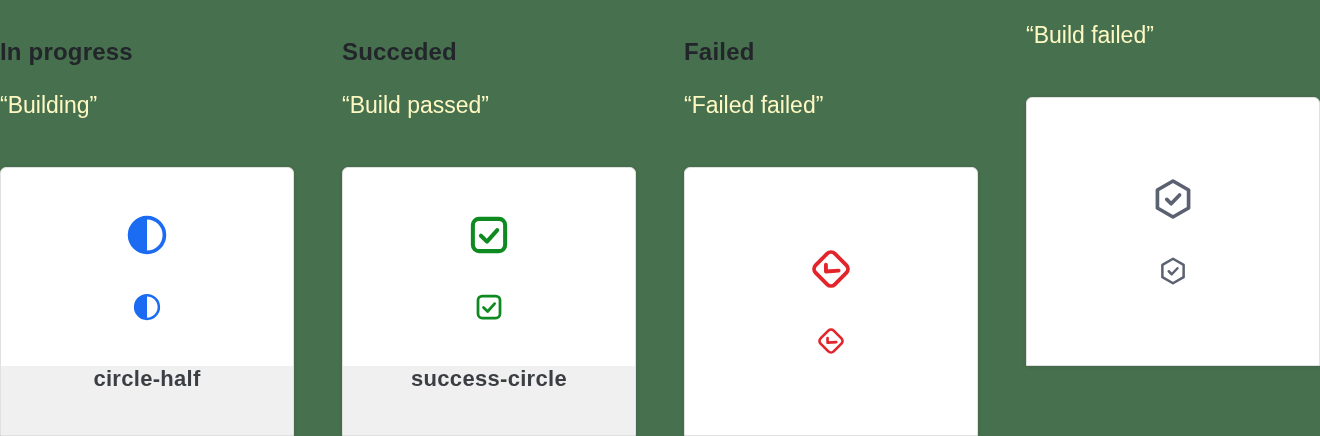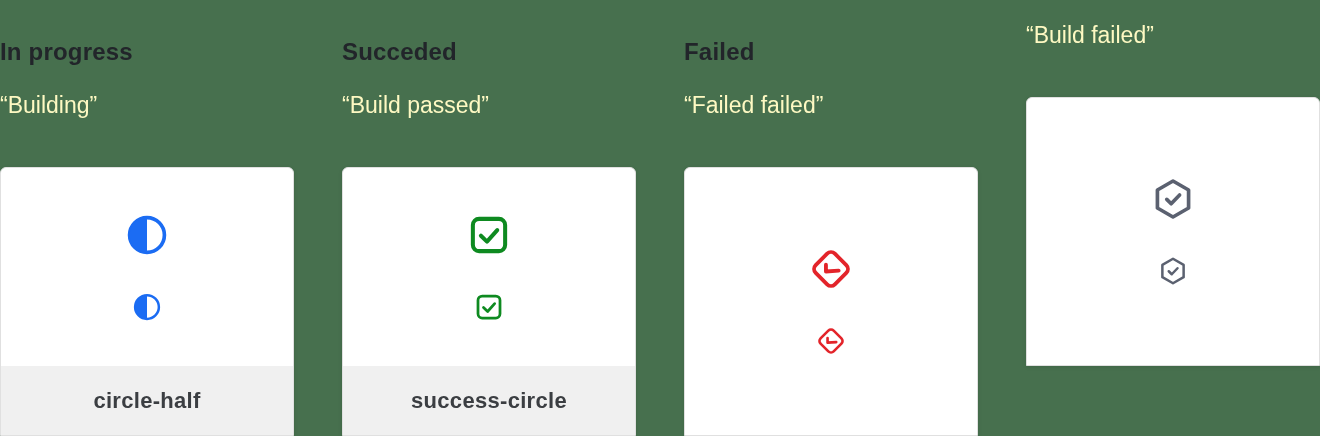--- a/index.html
+++ b/index.html
@@ -66,21 +66,21 @@
     align-items: center;
     justify-content: center;
     line-height: 0;
   }
   .icon.lg svg { width: 44px; height: 44px; }
   .icon.sm svg { width: 30px; height: 30px; }
   .card-footer {
     flex: 0 0 69px;
     background: #f0f0f0;
     display: flex;
-    align-items: center;
+    align-items: flex-start;
     justify-content: center;
   }
   .footer-label {
     font-size: 22px;
     font-weight: 700;
     color: #3b3e42;
     letter-spacing: 0.3px;
   }
 </style>
 </head>

